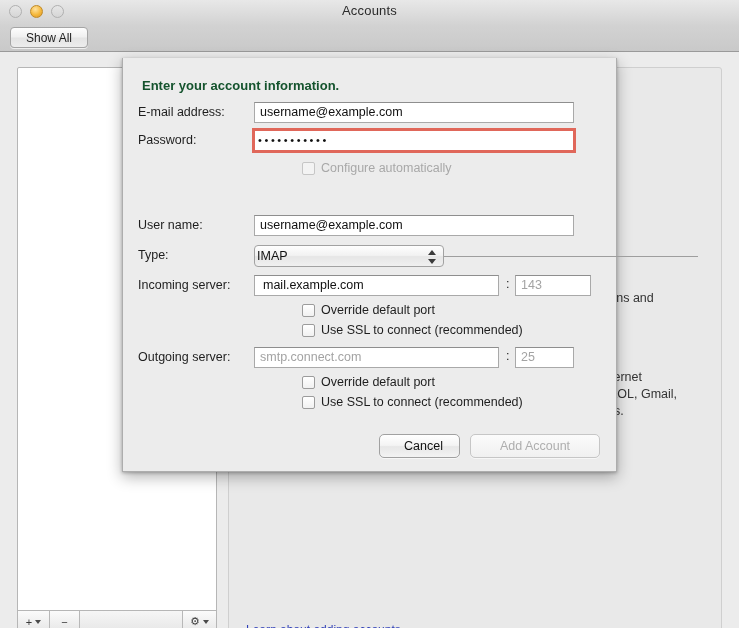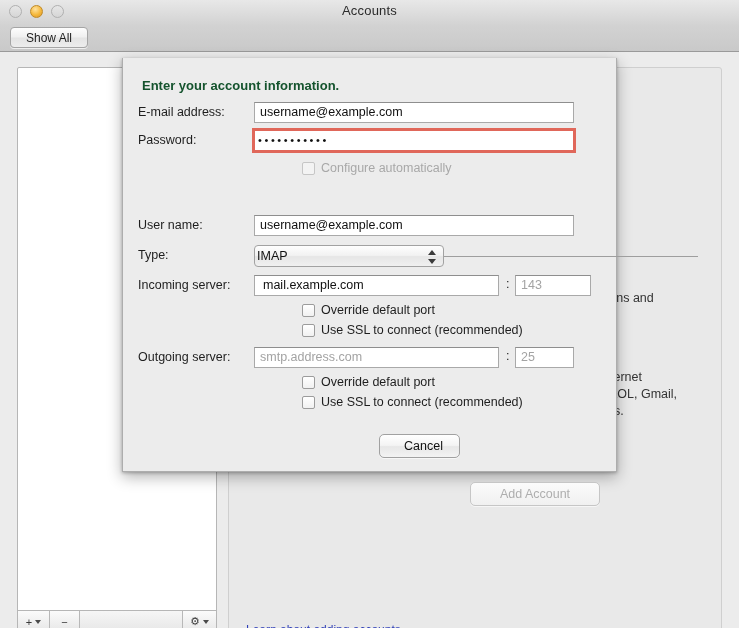--- a/index.html
+++ b/index.html
@@ -293,21 +293,20 @@
     color: #111;
     text-align: center;
     line-height: 22px;
     box-shadow: 0 1px 0 rgba(255,255,255,0.6);
     cursor: default;
   }
   .btn.disabled {
     color: #aeaeae;
     border-color: #c6c6c6;
     background: linear-gradient(to bottom, #fbfbfb, #f0f0f0);
-    margin-top: 48px;
   }
 </style>
 </head>
 <body>
 
 <div class="window">
 
   <div class="titlebar">
     <div class="traffic">
       <div class="light inactive"></div>
@@ -384,21 +383,21 @@
     <div class="checkrow" style="left:131px; top:245px;">
       <span class="cbox"></span>
       <span>Override default port</span>
     </div>
     <div class="checkrow" style="left:131px; top:265px;">
       <span class="cbox"></span>
       <span>Use SSL to connect (recommended)</span>
     </div>
 
     <div class="lbl" style="top:292px; width:110px; left:15px;">Outgoing server:</div>
-    <div class="tfield ghost" style="left:131px; top:289px; width:245px;">smtp.address.com</div>
+    <div class="tfield ghost" style="left:131px; top:289px; width:245px;">smtp.connect.com</div>
     <div class="colon" style="left:383px; top:291px;">:</div>
     <div class="tfield ghost" style="left:392px; top:289px; width:59px;">25</div>
 
     <div class="checkrow" style="left:131px; top:317px;">
       <span class="cbox"></span>
       <span>Override default port</span>
     </div>
     <div class="checkrow" style="left:131px; top:337px;">
       <span class="cbox"></span>
       <span>Use SSL to connect (recommended)</span>

